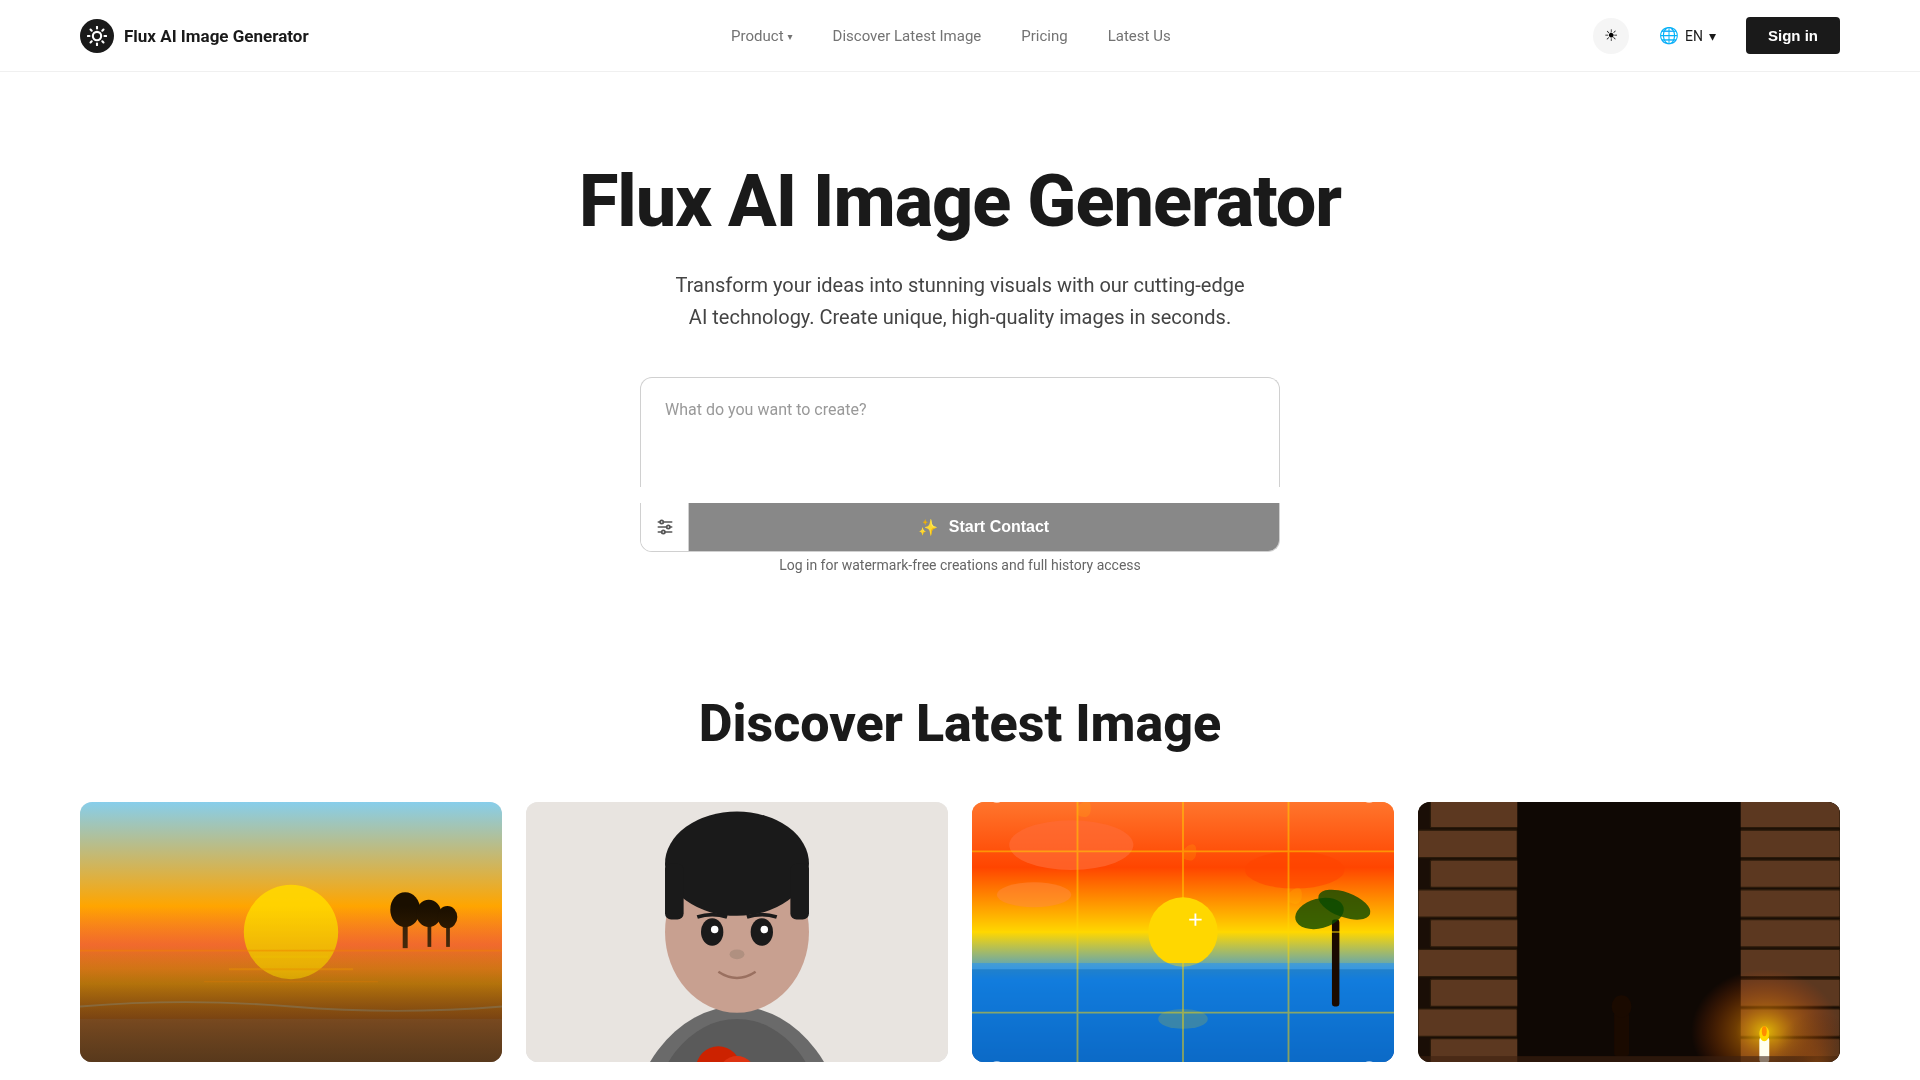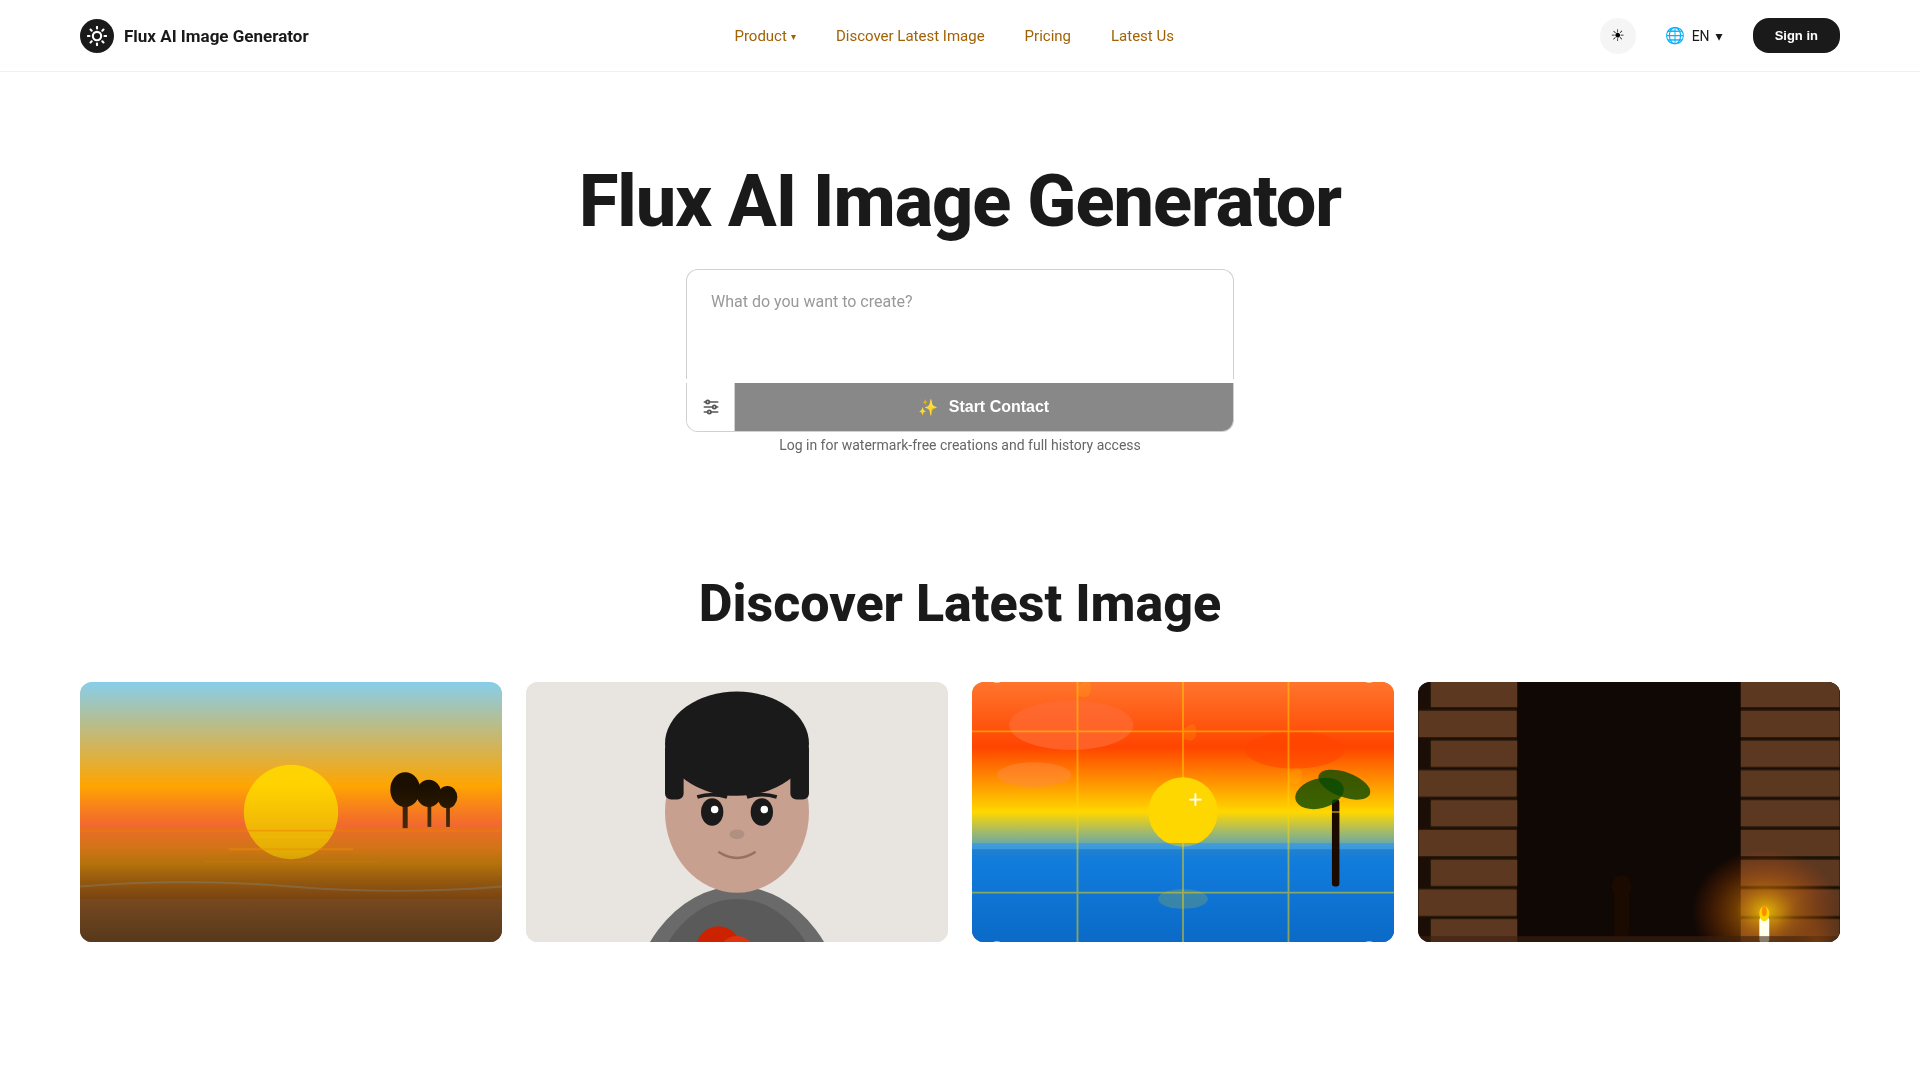--- a/index.html
+++ b/index.html
@@ -59,21 +59,21 @@
     }
 
     .navbar-nav {
       display: flex;
       align-items: center;
       gap: 40px;
     }
 
     .nav-item {
       font-size: 15px;
-      color: #a16207;
+      color: #737373;
       cursor: pointer;
       display: flex;
       align-items: center;
       gap: 4px;
       text-decoration: none;
     }
 
     .chevron-icon {
       font-size: 10px;
       margin-top: 1px;
@@ -106,23 +106,23 @@
       font-size: 14px;
       color: #1a1a1a;
       padding: 6px 10px;
       border-radius: 6px;
     }
 
     .sign-in-btn {
       background: #1a1a1a;
       color: #ffffff;
       border: none;
-      border-radius: 16px;
+      border-radius: 4px;
       padding: 10px 22px;
-      font-size: 13px;
+      font-size: 15px;
       font-weight: 600;
       cursor: pointer;
     }
 
     
     .hero {
       display: flex;
       flex-direction: column;
       align-items: center;
       text-align: center;
@@ -141,24 +141,24 @@
     .hero-subtitle {
       font-size: 20px;
       color: #444;
       line-height: 1.6;
       max-width: 580px;
       margin-bottom: 44px;
     }
 
     
     .creator-box {
-      width: 548px;
+      width: 640px;
       display: flex;
       flex-direction: column;
-      gap: 4px;
+      gap: 16px;
     }
 
     .prompt-textarea {
       width: 100%;
       border: 1.5px solid #d0d0d0;
       border-radius: 12px 12px 0 0;
       padding: 22px 24px;
       font-size: 16px;
       color: #999;
       resize: none;
@@ -353,20 +353,21 @@
       <span style="font-size:16px;">🌐</span>
       <span>EN</span>
       <span>▾</span>
     </div>
     <button class="sign-in-btn">Sign in</button>
   </div>
 </nav>
 
 <section class="hero">
   <h1 class="hero-title">Flux AI Image Generator</h1>
+  <p class="hero-subtitle">Transform your ideas into stunning visuals with our cutting-edge AI technology. Create unique, high-quality images in seconds.</p>
 
   <div class="creator-box">
     <textarea class="prompt-textarea" placeholder="What do you want to create?" style=""></textarea>
 
     <div class="action-bar">
       <button class="settings-btn" title="Settings">
         <svg viewBox="0 0 24 24" fill="none" stroke="#555" stroke-width="2" stroke-linecap="round" stroke-linejoin="round">
           <line x1="4" y1="6" x2="20" y2="6"></line>
           <line x1="4" y1="12" x2="20" y2="12"></line>
           <line x1="4" y1="18" x2="20" y2="18"></line>

